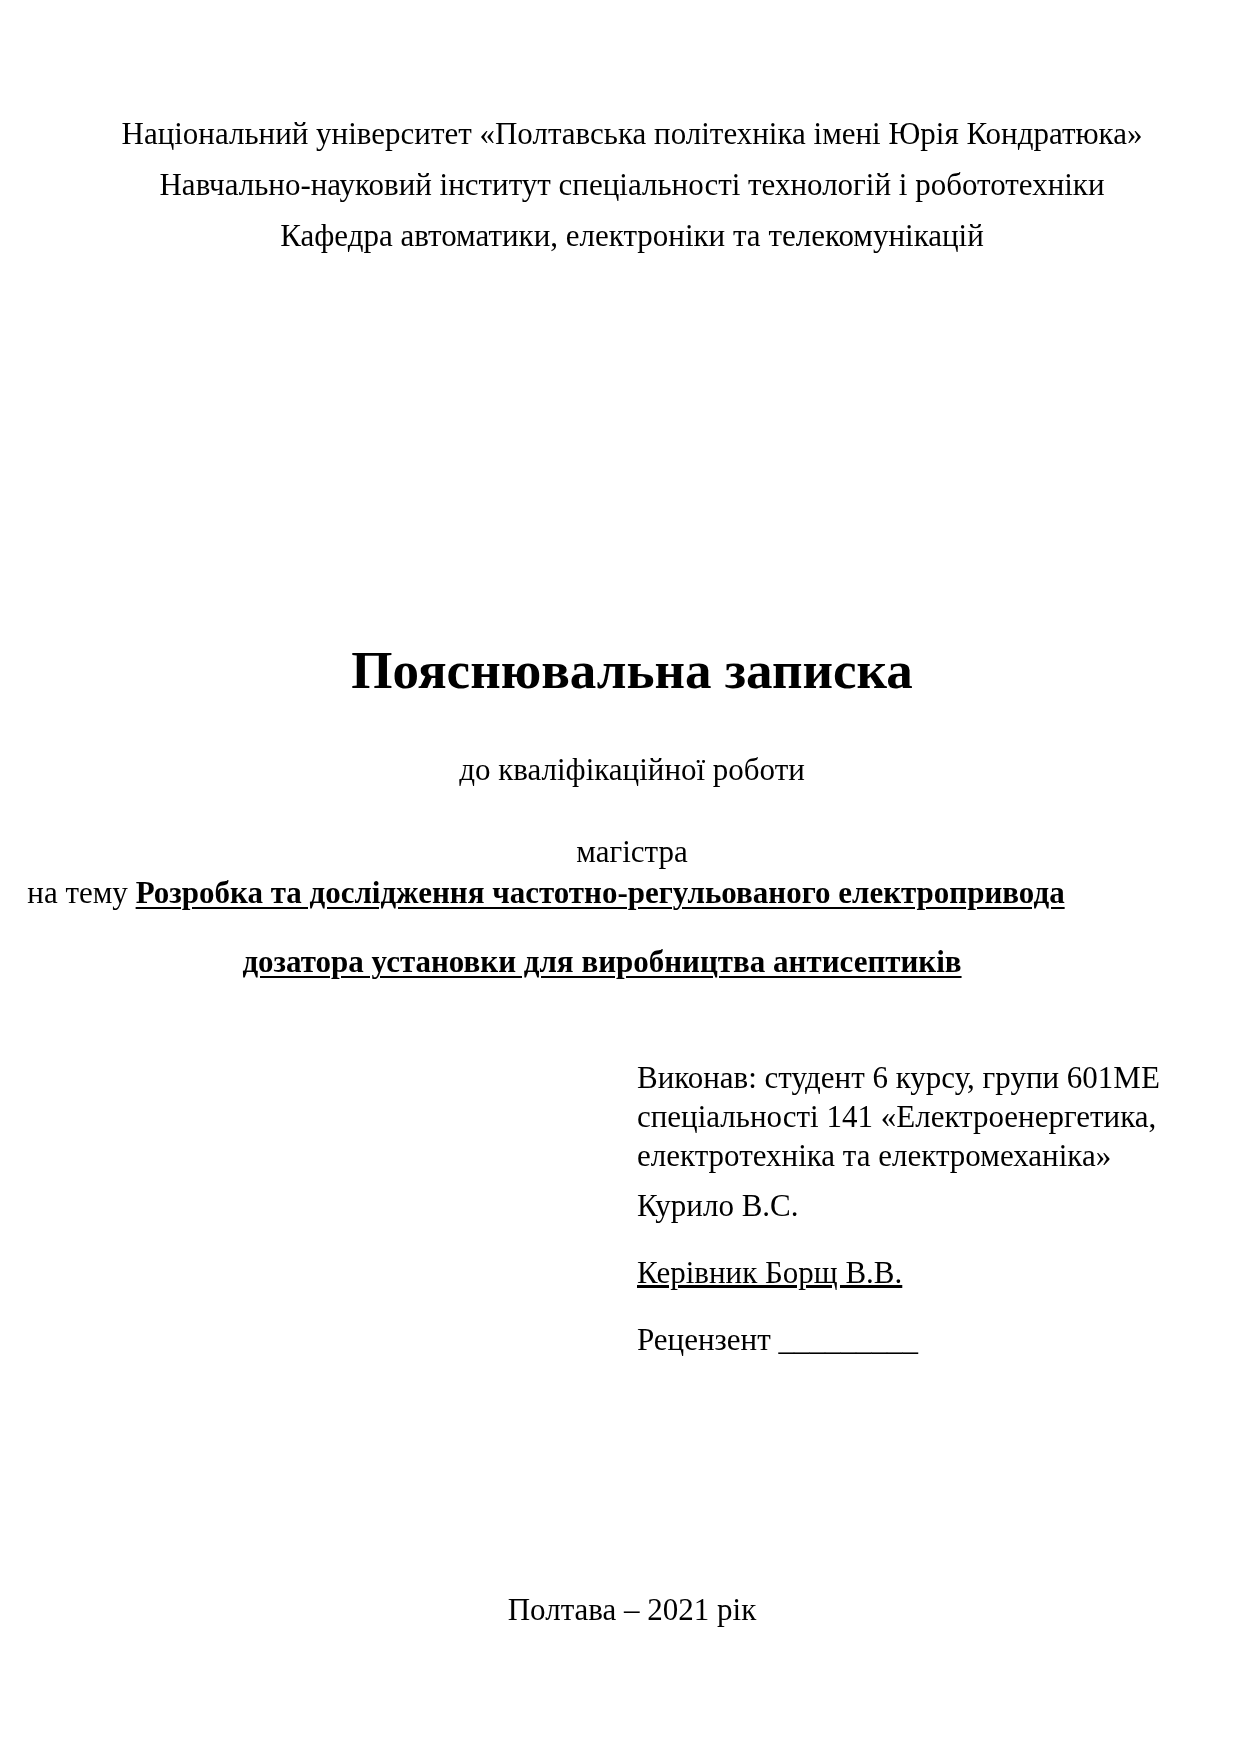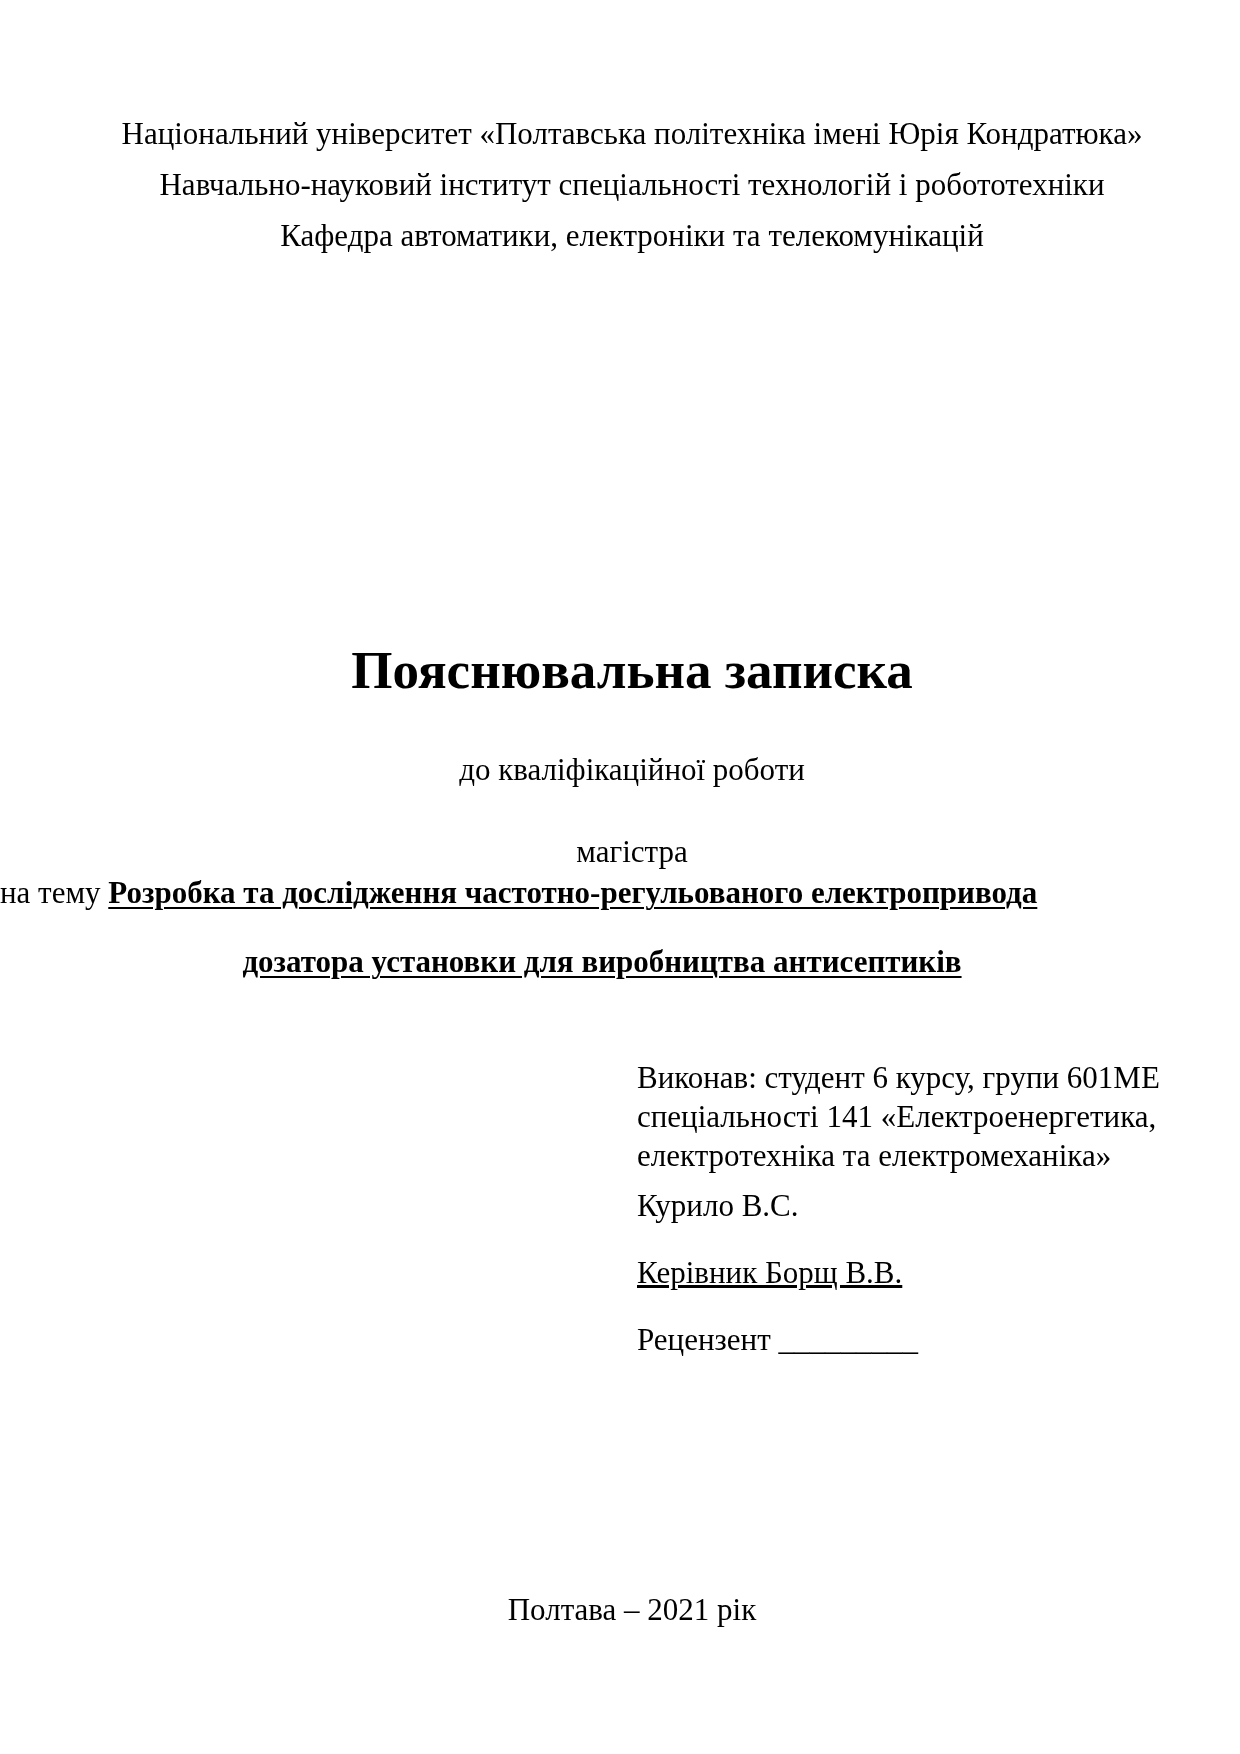--- a/index.html
+++ b/index.html
@@ -33,23 +33,23 @@
     #title {
       top: 644px;
       font-size: 53px;
       font-weight: bold;
     }
     #subtitle1 { top: 754px; }
     #subtitle2 { top: 836px; }
 
     #topic-line1 {
       top: 877px;
-      left: 0;
+      left: 6px;
       width: 1080px;
-      text-align: left;
+      text-align: center;
     }
     #topic-line2 {
       top: 946px;
       left: 0;
       width: 1204px;
       text-align: center;
     }
     .topic-text {
       font-weight: bold;
       text-decoration: underline;

